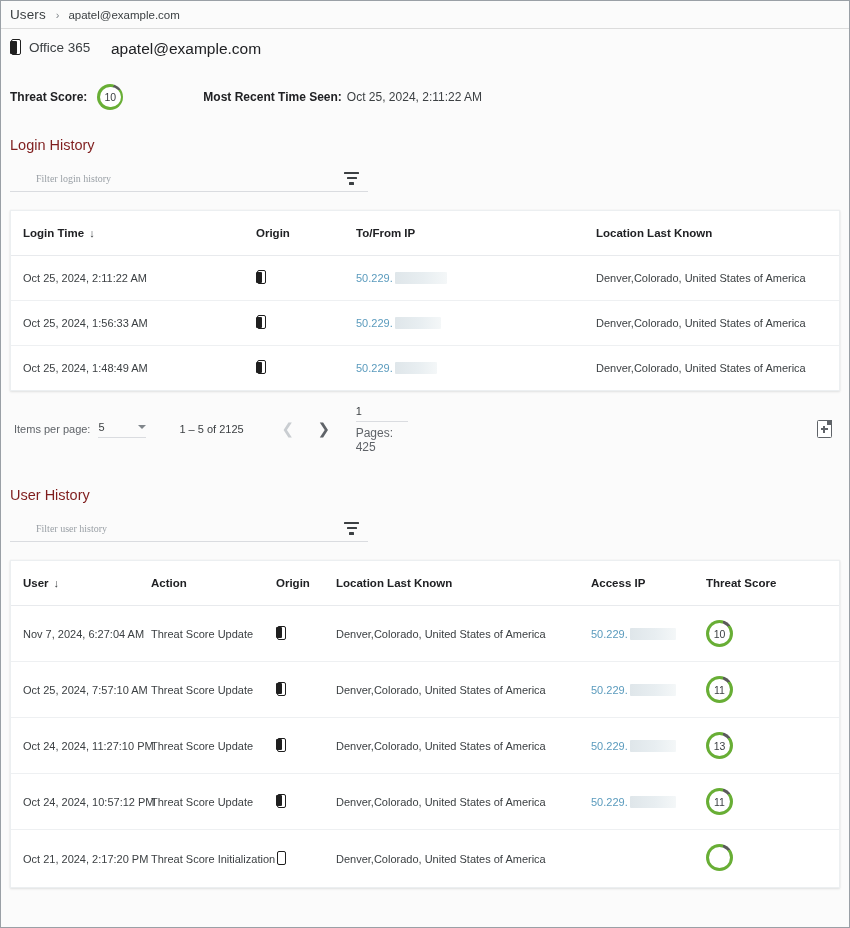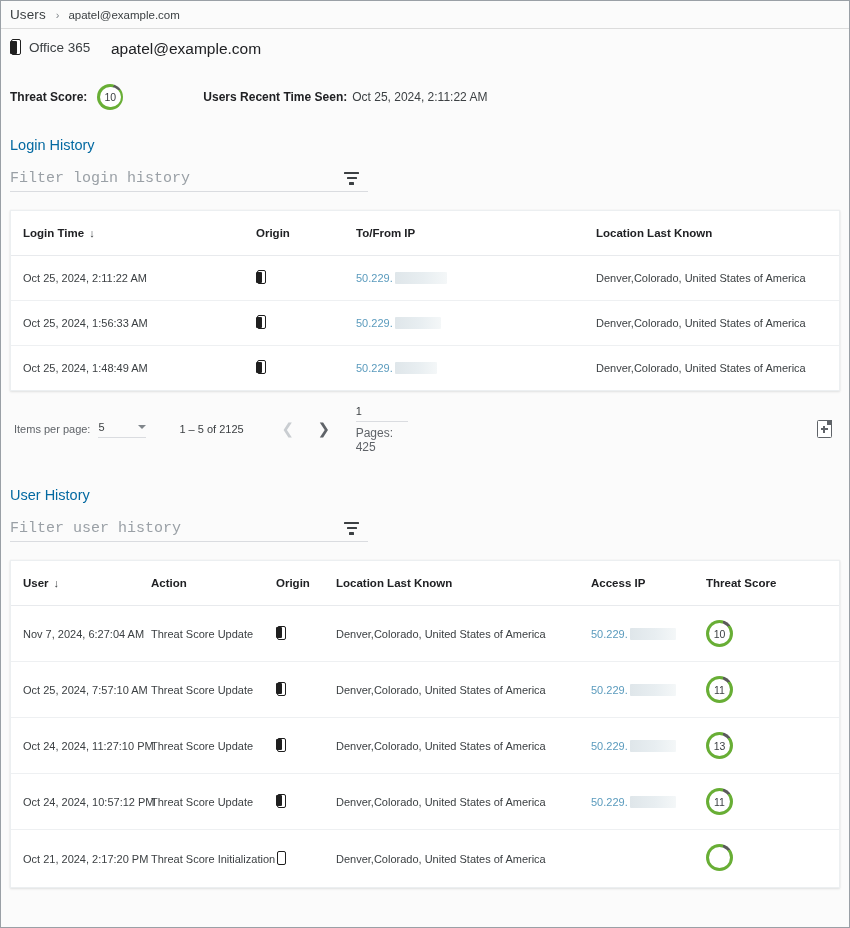--- a/index.html
+++ b/index.html
@@ -139,46 +139,47 @@
     position: relative;
     z-index: 2;
     font-size: 10.5px;
     color: #3c4043;
   }
   .ring.cell { margin-left: 0; width: 27px; height: 27px; }
 
   
   .section-title {
     font-size: 14.5px;
-    color: #0369a1;
+    color: #7f1d1d;
     padding: 0 0 0 9px;
     margin: 0;
     font-weight: normal;
   }
   .sec-login { margin-top: 18px; }
   .sec-user  { margin-top: 32px; }
 
   .filter-row {
     margin: 12px 0 0 9px;
     width: 358px;
     height: 26px;
     display: flex;
     align-items: center;
     justify-content: space-between;
     border-bottom: 1px solid #dadce0;
   }
   .filter-input {
     border: 0;
     outline: none;
     background: transparent;
-    font-family: Liberation Mono, monospace;
-    font-size: 15px;
+    font-family: Liberation Serif, serif;
+    font-size: 10px;
     color: #5f6368;
     width: 280px;
     padding: 0;
+    margin-left: 26px;
   }
   .filter-input::placeholder { color: #9aa0a6; }
   .funnel {
     width: 17px; height: 13px;
     display: flex;
     flex-direction: column;
     align-items: center;
     justify-content: space-between;
     cursor: pointer;
     margin-right: 8px;
@@ -374,21 +375,21 @@
   <div class="summary">
     <div class="sum-item">
       <span class="sum-key">Threat Score:</span>
       <span class="ring">
         <span>10</span>
       </span>
     </div>
     <div class="gap-a"></div>
     <div class="gap-a"></div>
     <div class="sum-item">
-      <span class="sum-key">Users Recent Time Seen:</span>
+      <span class="sum-key">Most Recent Time Seen:</span>
       <span class="sum-val">Oct 25, 2024, 2:11:22 AM</span>
     </div>
   </div>
 
   <div class="sec-login">
     <h2 class="section-title">Login History</h2>
 
     <div class="filter-row">
       <input class="filter-input" type="text" placeholder="Filter login history" style="">
       <span class="funnel">

